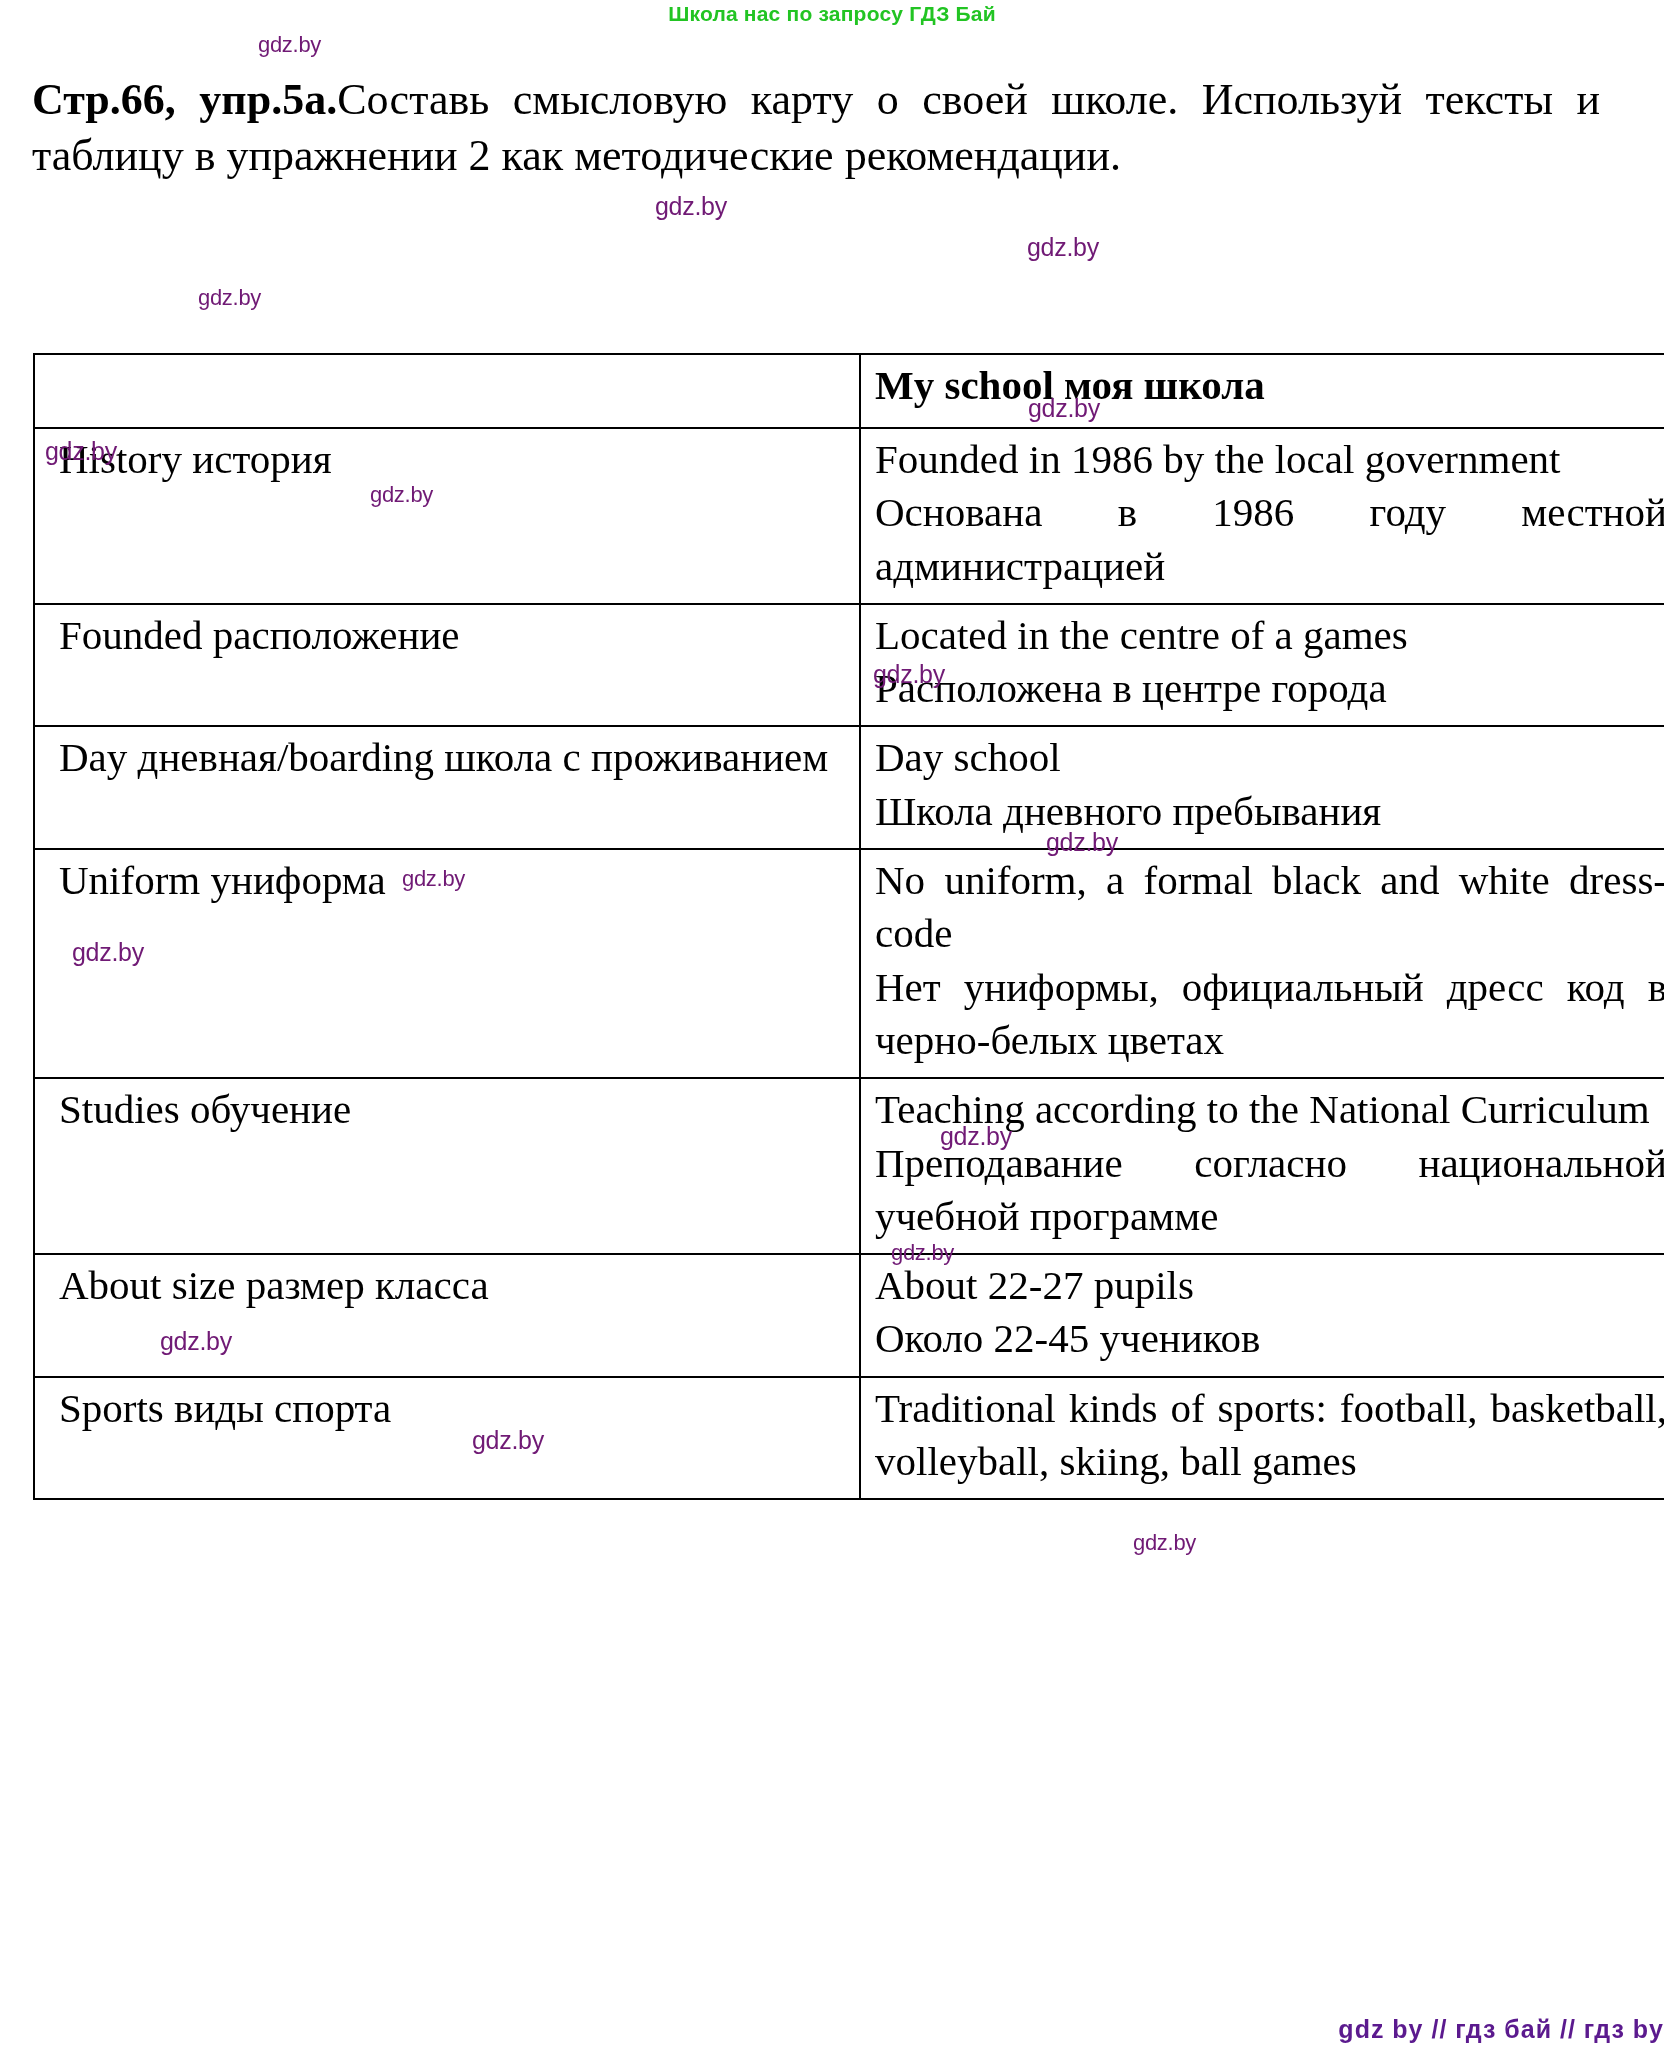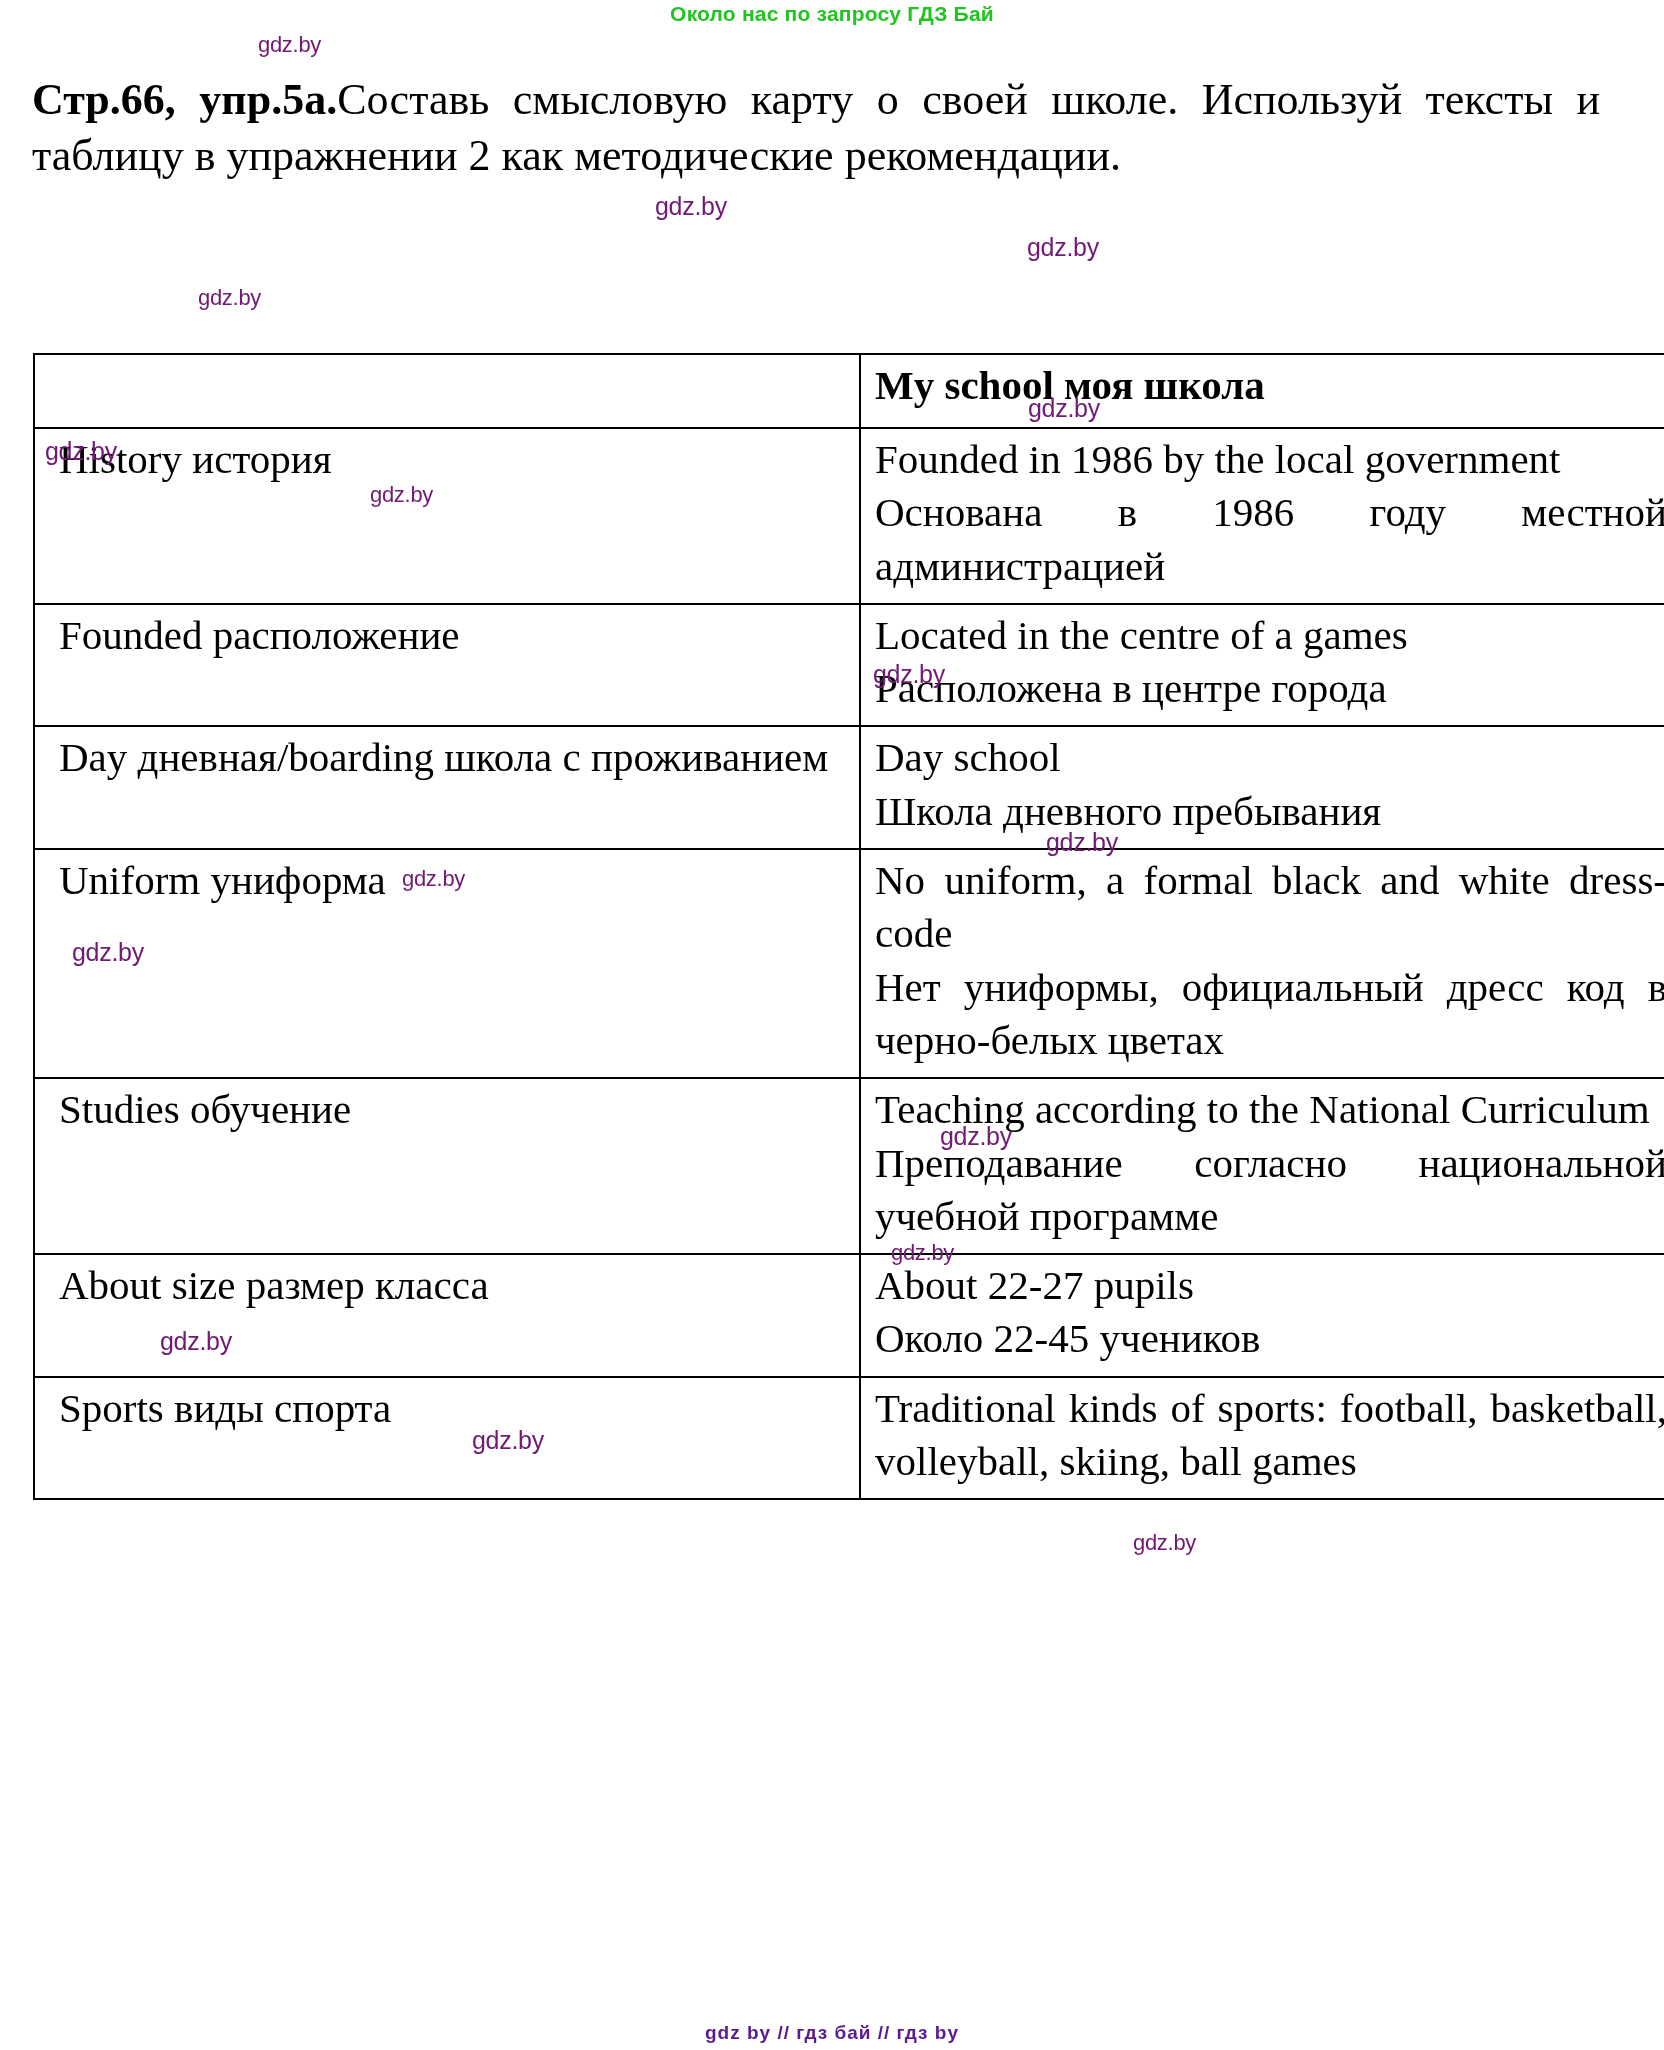--- a/index.html
+++ b/index.html
@@ -78,32 +78,32 @@
   .hdr { font-weight: 700; font-size: 42px; }
   .hdrrow td { height: 58px; }
   .line { display: block; }
 
   
   .footer {
     position: absolute;
     bottom: 6px;
     left: 0;
     width: 100%;
-    text-align: center;
+    text-align: right;
     font-family: "Liberation Sans", "DejaVu Sans", sans-serif;
-    font-size: 19px;
+    font-size: 25px;
     font-weight: 700;
     color: #5b1a8e;
     letter-spacing: 1px;
   }
 </style>
 </head>
 <body>
 
-<div class="promo" style="color: rgb(34, 196, 35);">Около нас по запросу ГДЗ Бай</div>
+<div class="promo" style="color: rgb(34, 196, 35);">Школа нас по запросу ГДЗ Бай</div>
 
 <div class="task">
   <b>Стр.66, упр.5а.</b><span>Составь смысловую карту о своей школе. Используй тексты и таблицу в упражнении 2 как методические рекомендации.</span>
 </div>
 
 <table class="tbl">
   <tbody>
     <tr class="hdrrow">
       <td class="left"></td>
       <td class="right hdr">My school моя школа</td>

